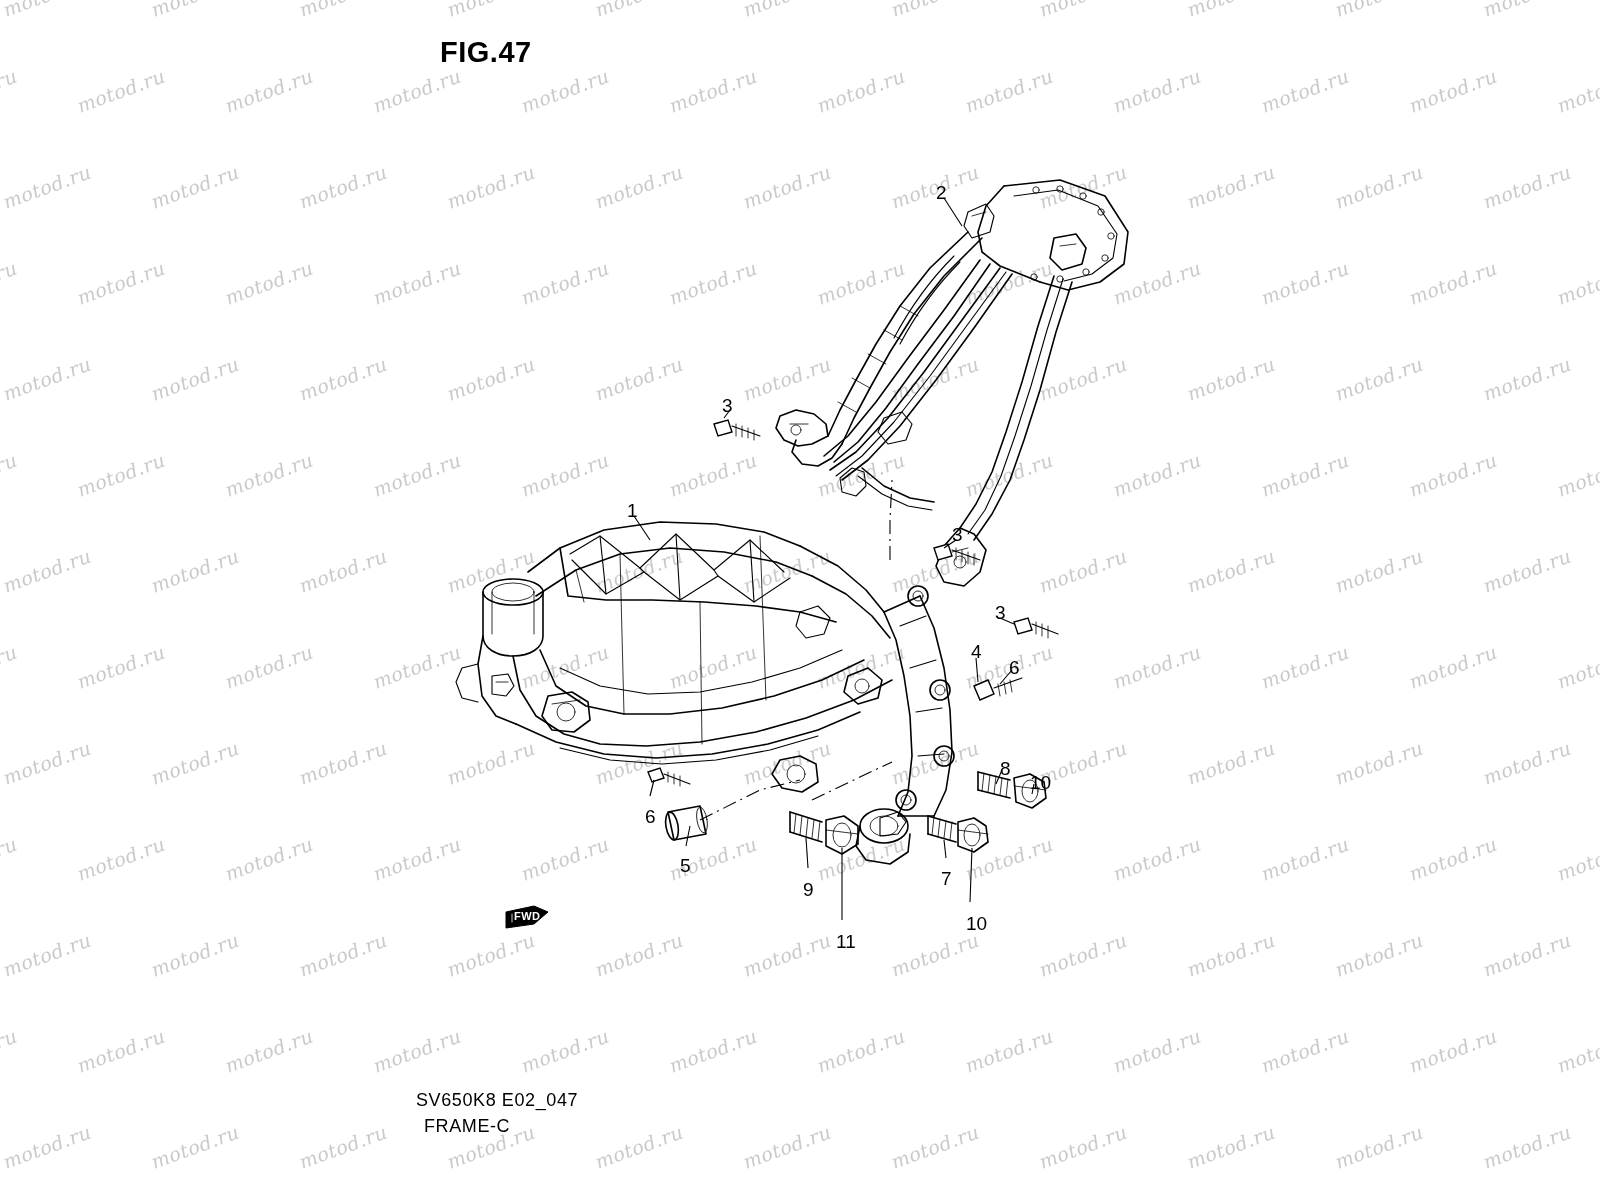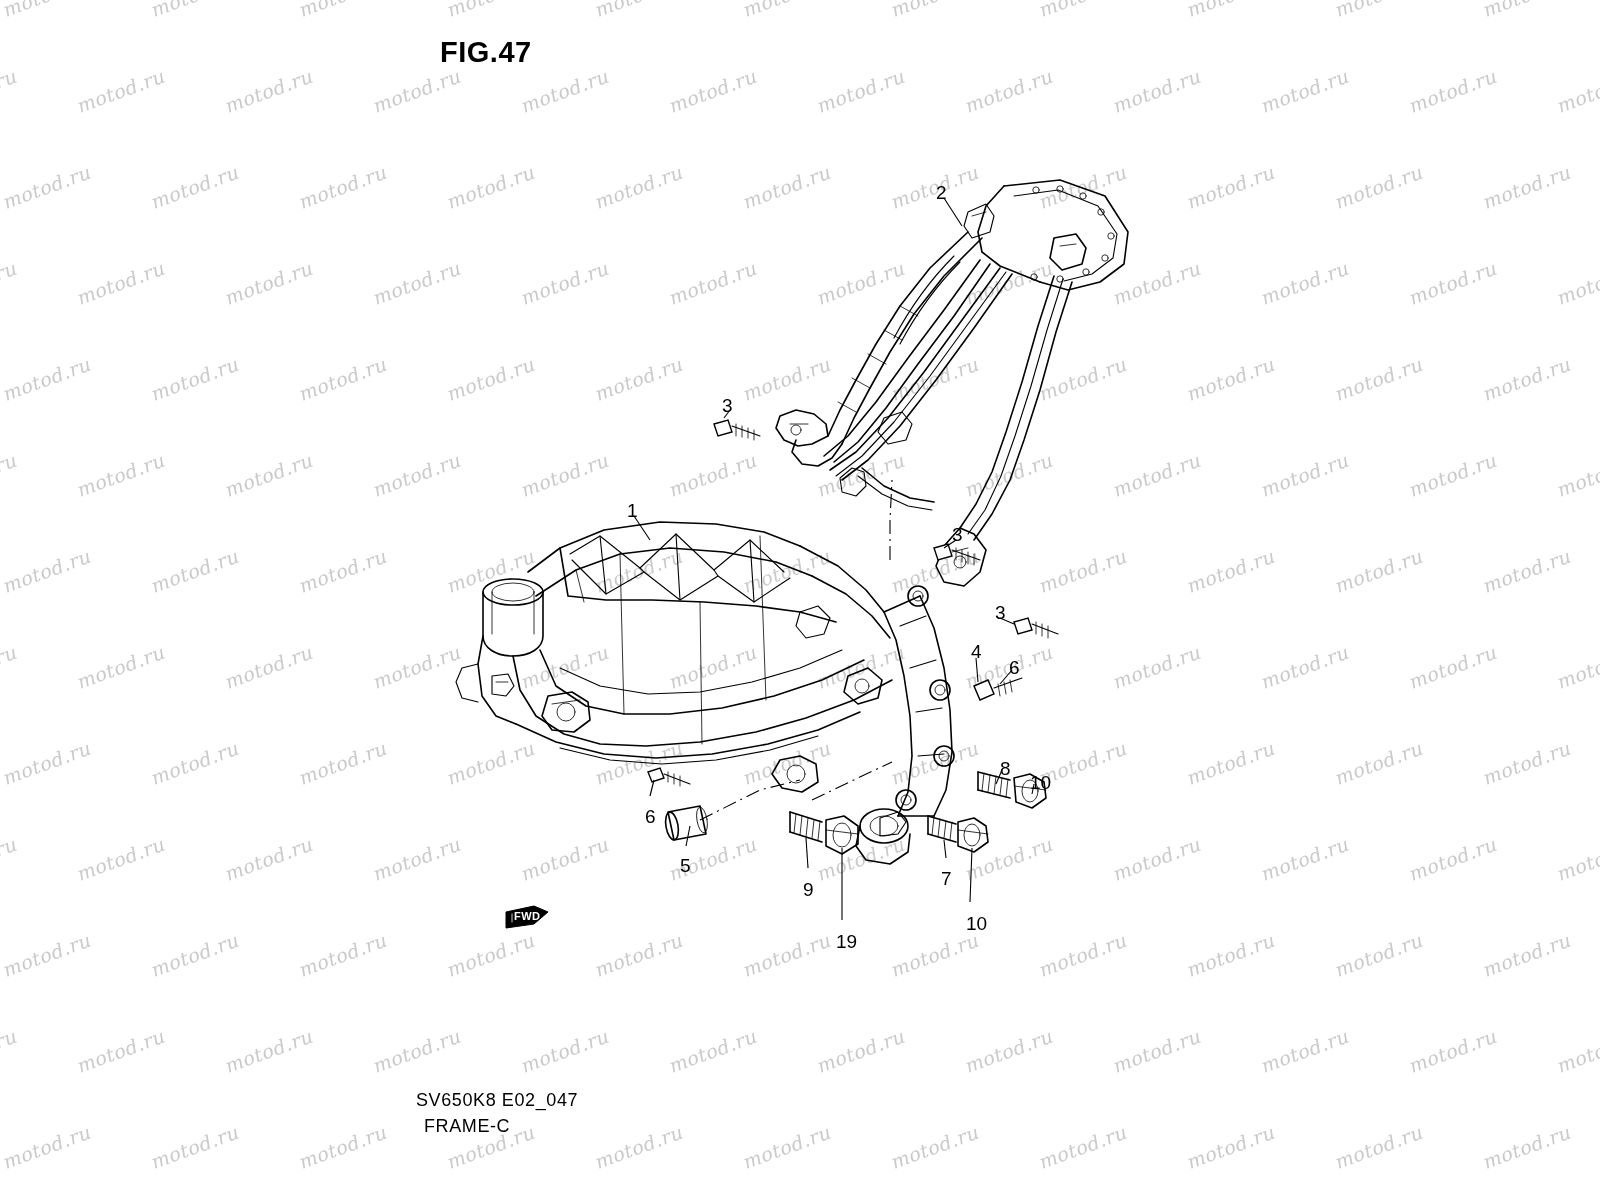--- a/index.html
+++ b/index.html
@@ -534,16 +534,16 @@
       <div class="callout" style="left: 995px; top: 602px;">3</div>
       <div class="callout" style="left: 971px; top: 641px;">4</div>
       <div class="callout" style="left: 680px; top: 855px;">5</div>
       <div class="callout" style="left: 645px; top: 806px;">6</div>
       <div class="callout" style="left: 1009px; top: 657px;">6</div>
       <div class="callout" style="left: 941px; top: 868px;">7</div>
       <div class="callout" style="left: 1000px; top: 758px;">8</div>
       <div class="callout" style="left: 803px; top: 879px;">9</div>
       <div class="callout" style="left: 1030px; top: 772px;">10</div>
       <div class="callout" style="left: 966px; top: 913px;">10</div>
-      <div class="callout" style="left: 836px; top: 931px;">19</div>
+      <div class="callout" style="left: 836px; top: 931px;">11</div>
     </div>
 
 </div>
 
 </body></html>

